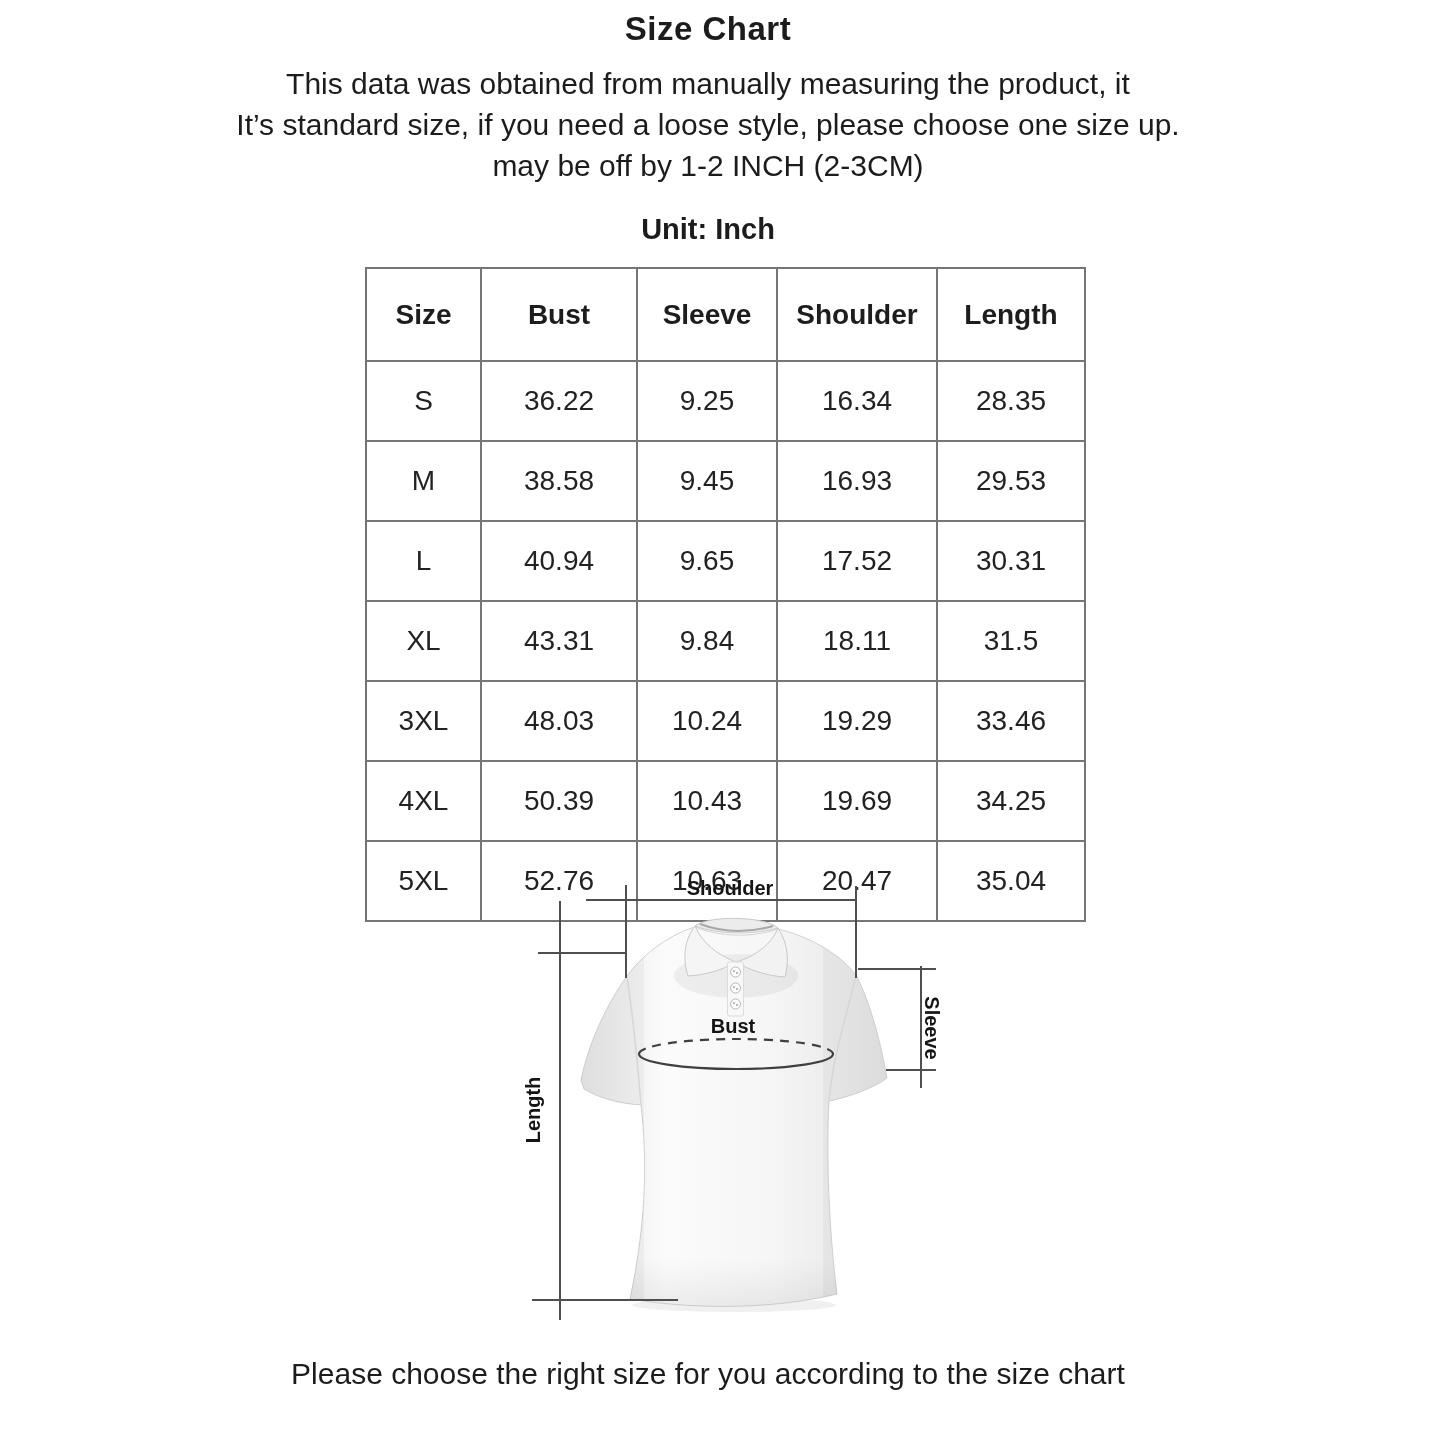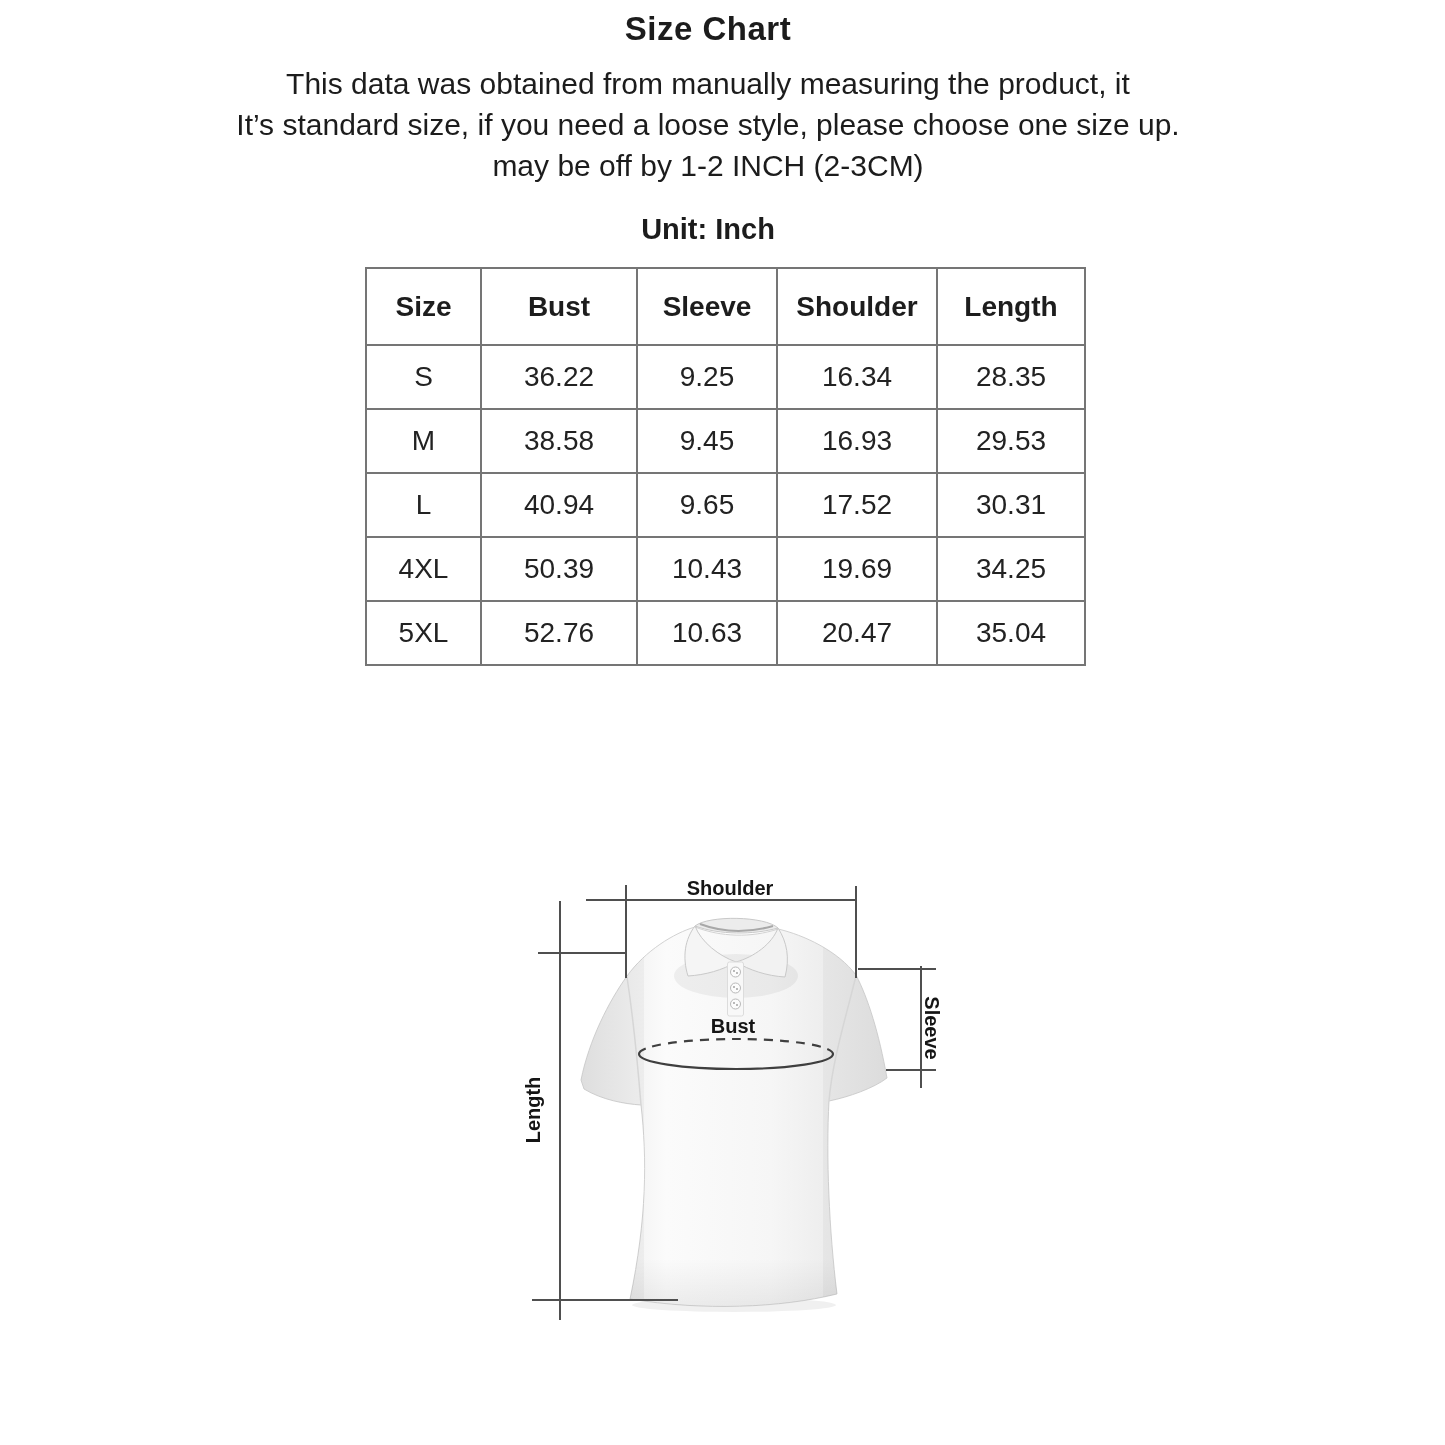--- a/index.html
+++ b/index.html
@@ -31,21 +31,21 @@
   table.size-table{
     position:absolute;left:365px;top:267px;
     width:719px;
     border-collapse:collapse;
     table-layout:fixed;
   }
   table.size-table th, table.size-table td{
     border:2px solid #757575;
     text-align:center;vertical-align:middle;
     font-size:28px;color:#222222;
-    padding:0;
+    padding:8px;
   }
   table.size-table th{height:75px;font-weight:700;color:#1d1d1d;}
   table.size-table td{height:62px;font-weight:400;}
   .diagram{
     position:absolute;left:478px;top:858px;width:500px;height:482px;
   }
   .diagram text{
     font-family:"Liberation Sans", sans-serif;
     font-size:20px;font-weight:600;fill:#151515;
   }
@@ -96,20 +96,34 @@
           <td>9.45</td>
           <td>16.93</td>
           <td>29.53</td>
         </tr>
         <tr>
           <td>L</td>
           <td>40.94</td>
           <td>9.65</td>
           <td>17.52</td>
           <td>30.31</td>
+        </tr>
+        <tr>
+          <td>XL</td>
+          <td>43.31</td>
+          <td>9.84</td>
+          <td>18.11</td>
+          <td>31.5</td>
+        </tr>
+        <tr>
+          <td>3XL</td>
+          <td>48.03</td>
+          <td>10.24</td>
+          <td>19.29</td>
+          <td>33.46</td>
         </tr>
         <tr>
           <td>4XL</td>
           <td>50.39</td>
           <td>10.43</td>
           <td>19.69</td>
           <td>34.25</td>
         </tr>
         <tr>
           <td>5XL</td>
@@ -189,15 +203,16 @@
       <line x1="408" y1="212" x2="458" y2="212"></line>
     </g>
 
     <text x="252" y="37" text-anchor="middle">Shoulder</text>
     <text x="255" y="175" text-anchor="middle">Bust</text>
     <text x="57" y="252" text-anchor="middle" dominant-baseline="middle" transform="rotate(-90 57 252)">Length</text>
     <text x="452" y="170" text-anchor="middle" dominant-baseline="middle" transform="rotate(90 452 170)">Sleeve</text>
   </svg>
 
   <div class="centered footer">
+    <div>Please choose the right size for you according to the size chart</div>
   </div>
 
 </div>
 
 </body></html>

